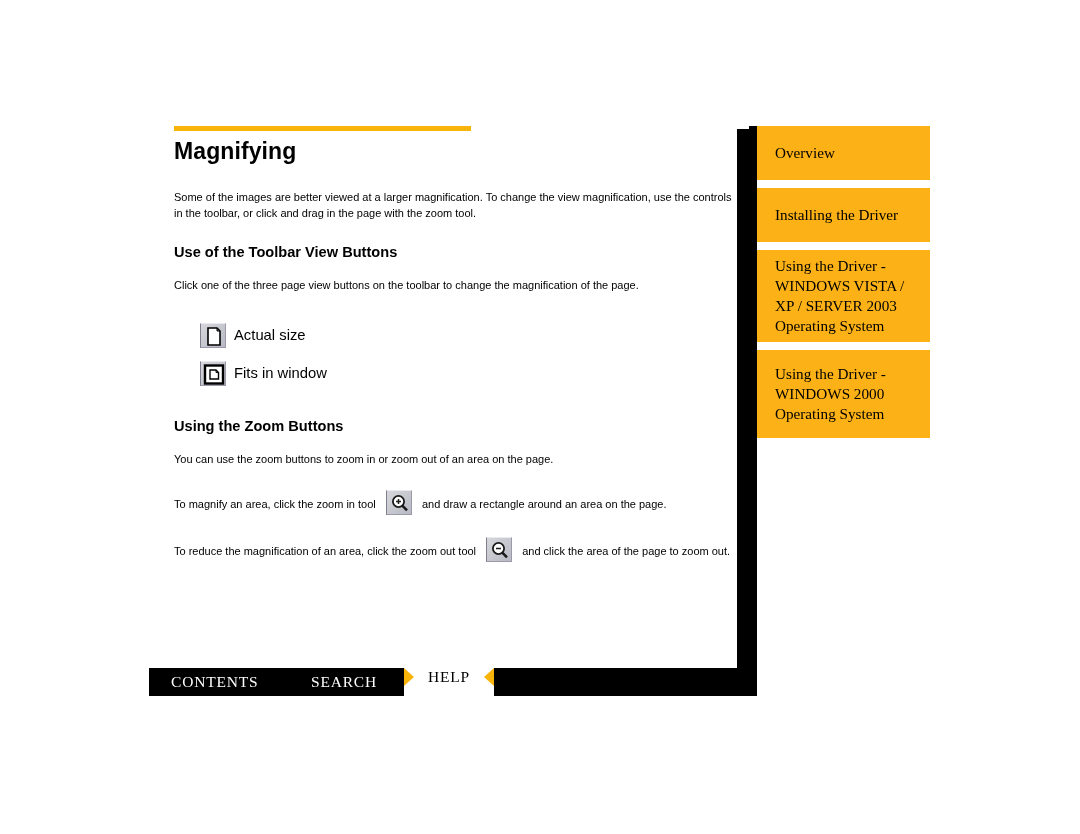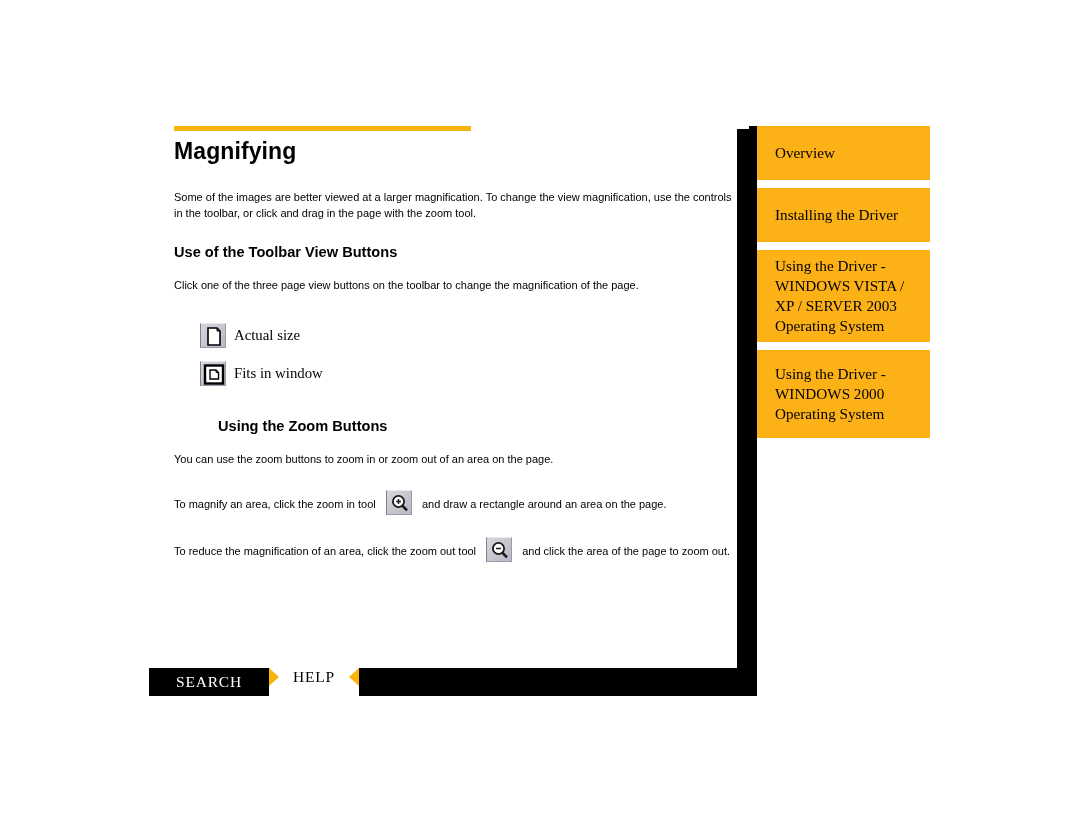--- a/index.html
+++ b/index.html
@@ -80,21 +80,20 @@
     font-weight: bold;
     color: #000000;
     margin: 0 0 18px 0;
   }
 
   
   .icon-list {
     margin: 0 0 10px 0;
     padding: 0;
     list-style: none;
-    font-family: Liberation Serif, serif;
   }
   .icon-row {
     display: flex;
     align-items: center;
     height: 38px;
     margin-left: 26px;
   }
   .icon-row .label {
     font-size: 14.8px;
     color: #000000;
@@ -232,21 +231,21 @@
             <path d="M9 8 H15 L17.5 10.5 V17 H9 Z" fill="#ffffff" stroke="#000000" stroke-width="1.4"></path>
             <path d="M15 8 L15 10.5 L17.5 10.5 Z" fill="#6b6b6b" stroke="#000000" stroke-width="0.9"></path>
           </svg>
         </span>
         <span class="label">Fits in window</span>
       </li>
 
 
     </ul>
 
-    <h2 class="section-head" style="margin-top:26px;margin-left:44px;">Using the Zoom Buttons</h2>
+    <h2 class="section-head" style="margin-top:26px;">Using the Zoom Buttons</h2>
     <p class="body-text">You can use the zoom buttons to zoom in or zoom out of an area on the page.</p>
 
     <p class="body-text">
       <span>To magnify an area, click the zoom in tool</span>
       <span class="btn-icon inline-icon">
         <svg width="26" height="25" viewBox="0 0 26 25">
           <circle cx="11.5" cy="10.5" r="5.6" fill="#ffffff" stroke="#1a1a1a" stroke-width="1.8"></circle>
           <line x1="15.3" y1="14.6" x2="20" y2="19.3" stroke="#1a1a1a" stroke-width="2.6"></line>
           <line x1="9" y1="10.5" x2="14" y2="10.5" stroke="#1a1a1a" stroke-width="1.5"></line>
           <line x1="11.5" y1="8" x2="11.5" y2="13" stroke="#1a1a1a" stroke-width="1.5"></line>
@@ -263,20 +262,21 @@
           <line x1="15.3" y1="14.6" x2="20" y2="19.3" stroke="#1a1a1a" stroke-width="2.6"></line>
           <line x1="9" y1="10.5" x2="14" y2="10.5" stroke="#1a1a1a" stroke-width="1.5"></line>
         </svg>
       </span>
       <span>and click the area of the page to zoom out.</span>
     </p>
 
   </div>
 
   <div class="bottom-bar">
+    <div class="nav-btn nav-contents">CONTENTS</div>
     <div class="nav-btn nav-search">SEARCH</div>
     <div class="nav-help-wrap">
       <span class="tri tri-right"></span>
       <span class="nav-help-label">HELP</span>
       <span class="tri tri-left"></span>
     </div>
     <div class="nav-fill"></div>
   </div>
 
   <div class="tabs">

